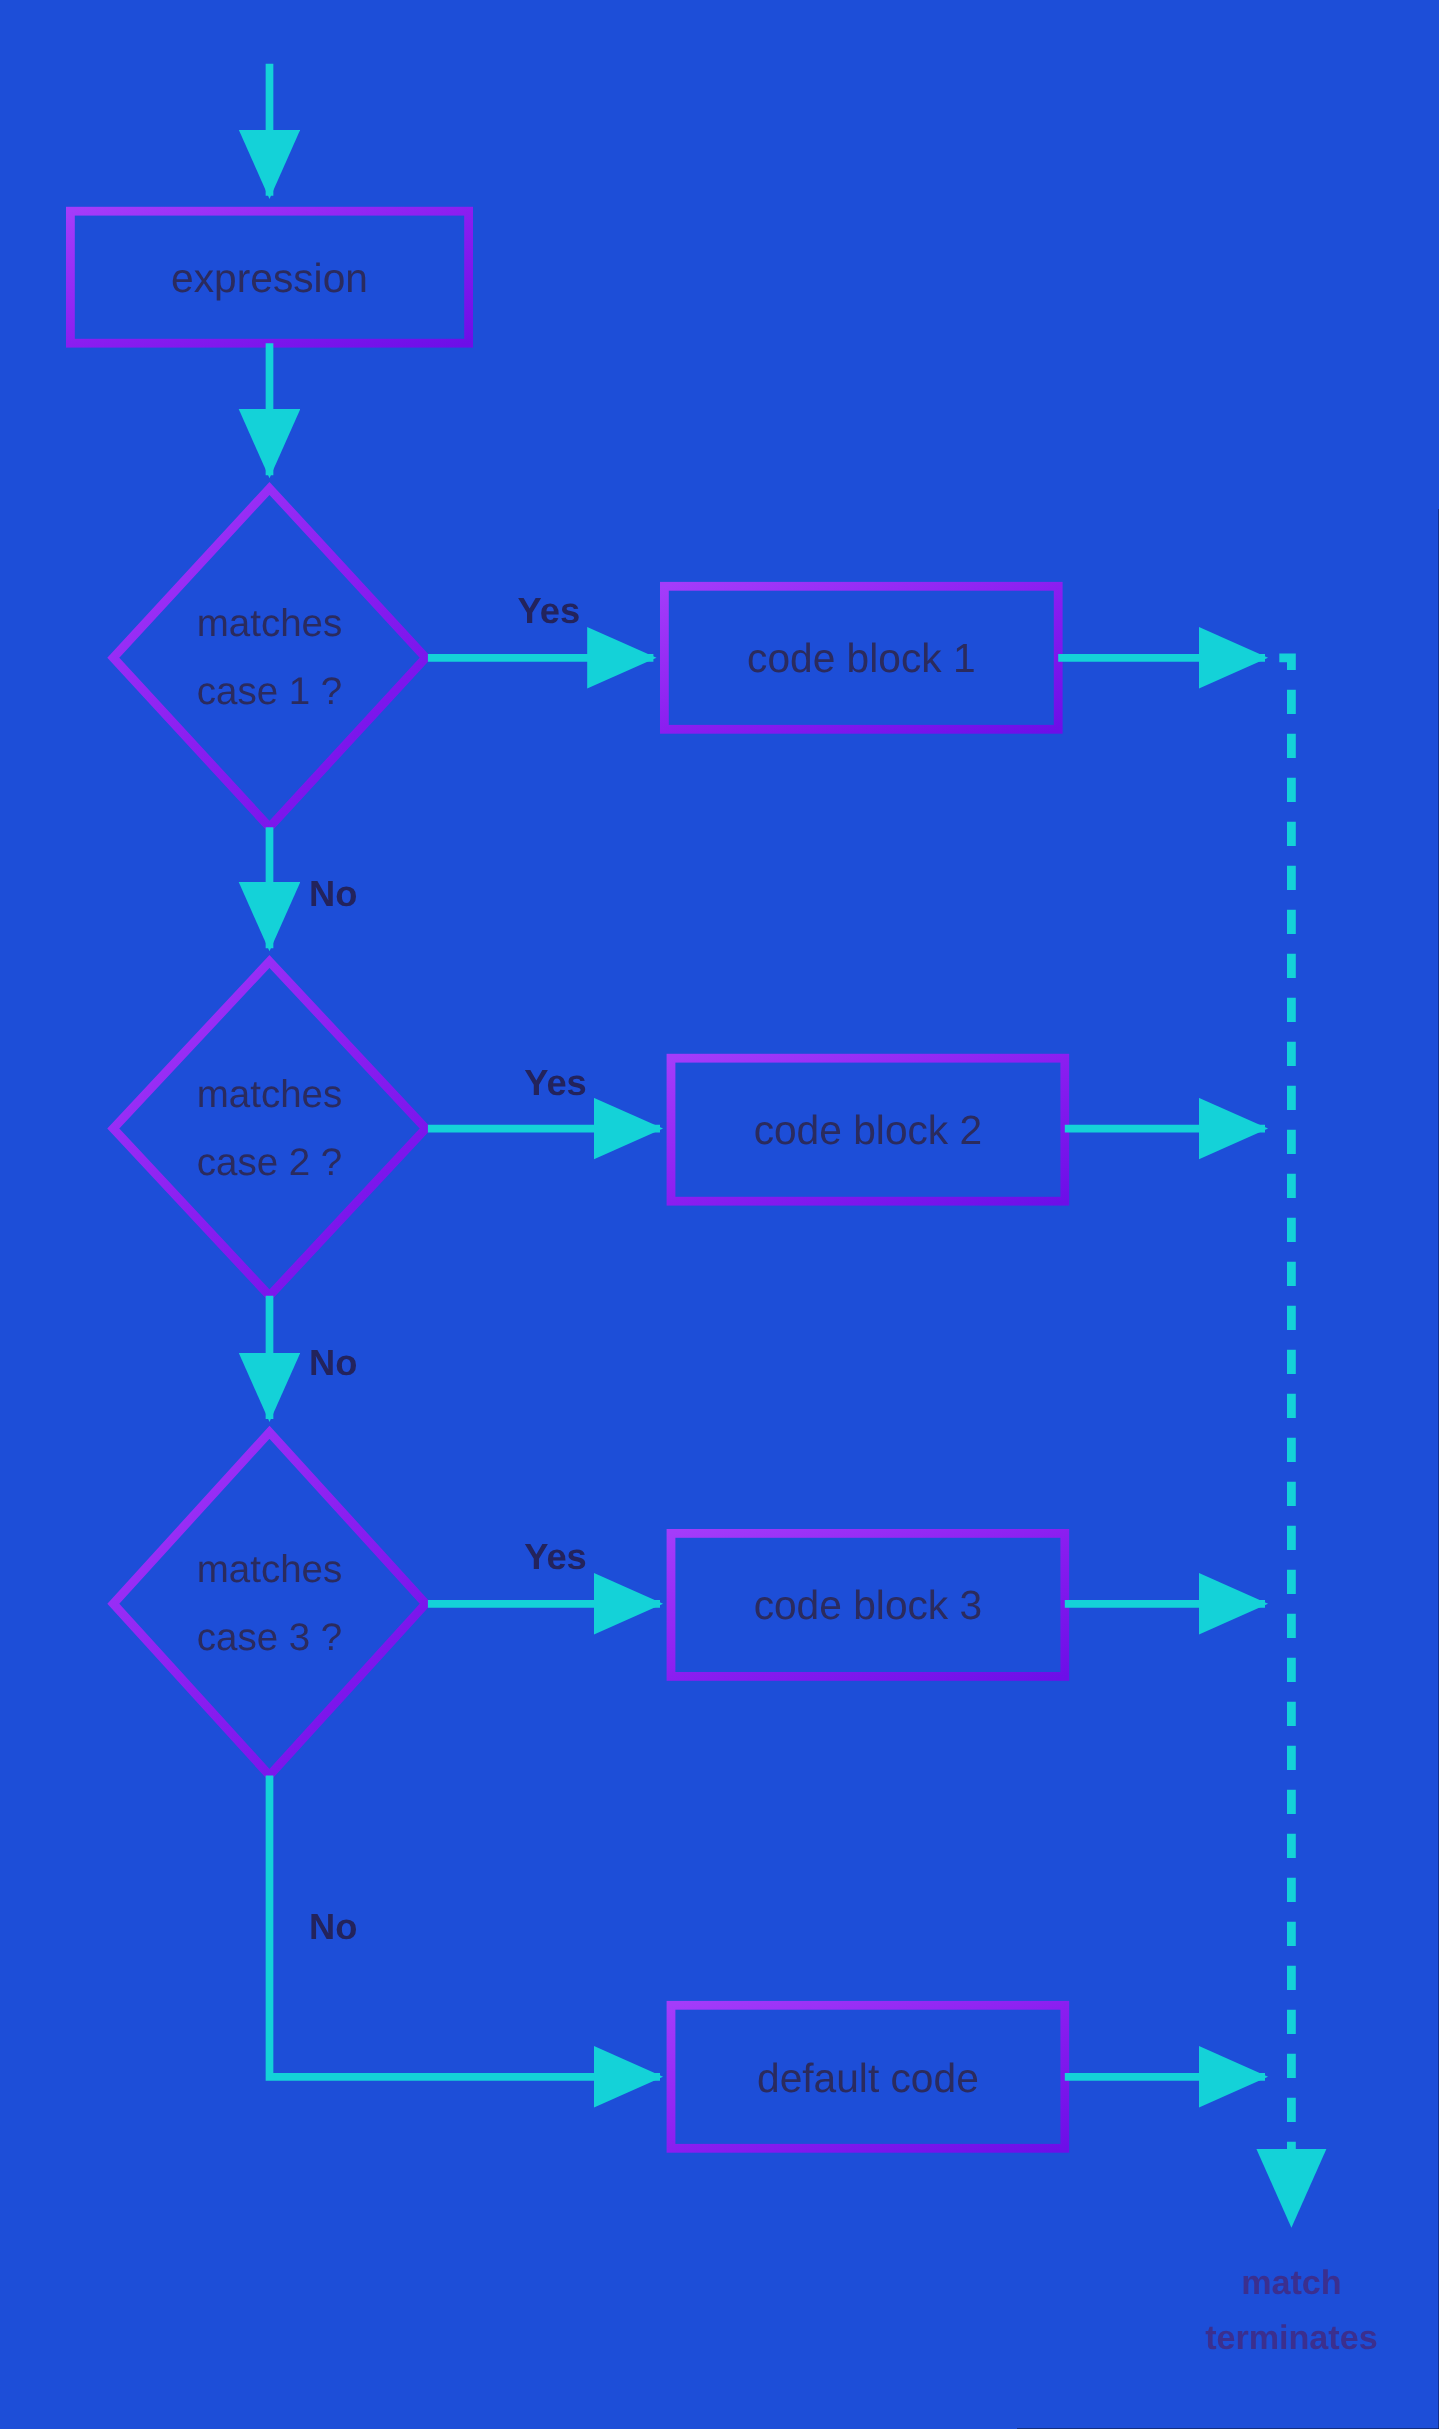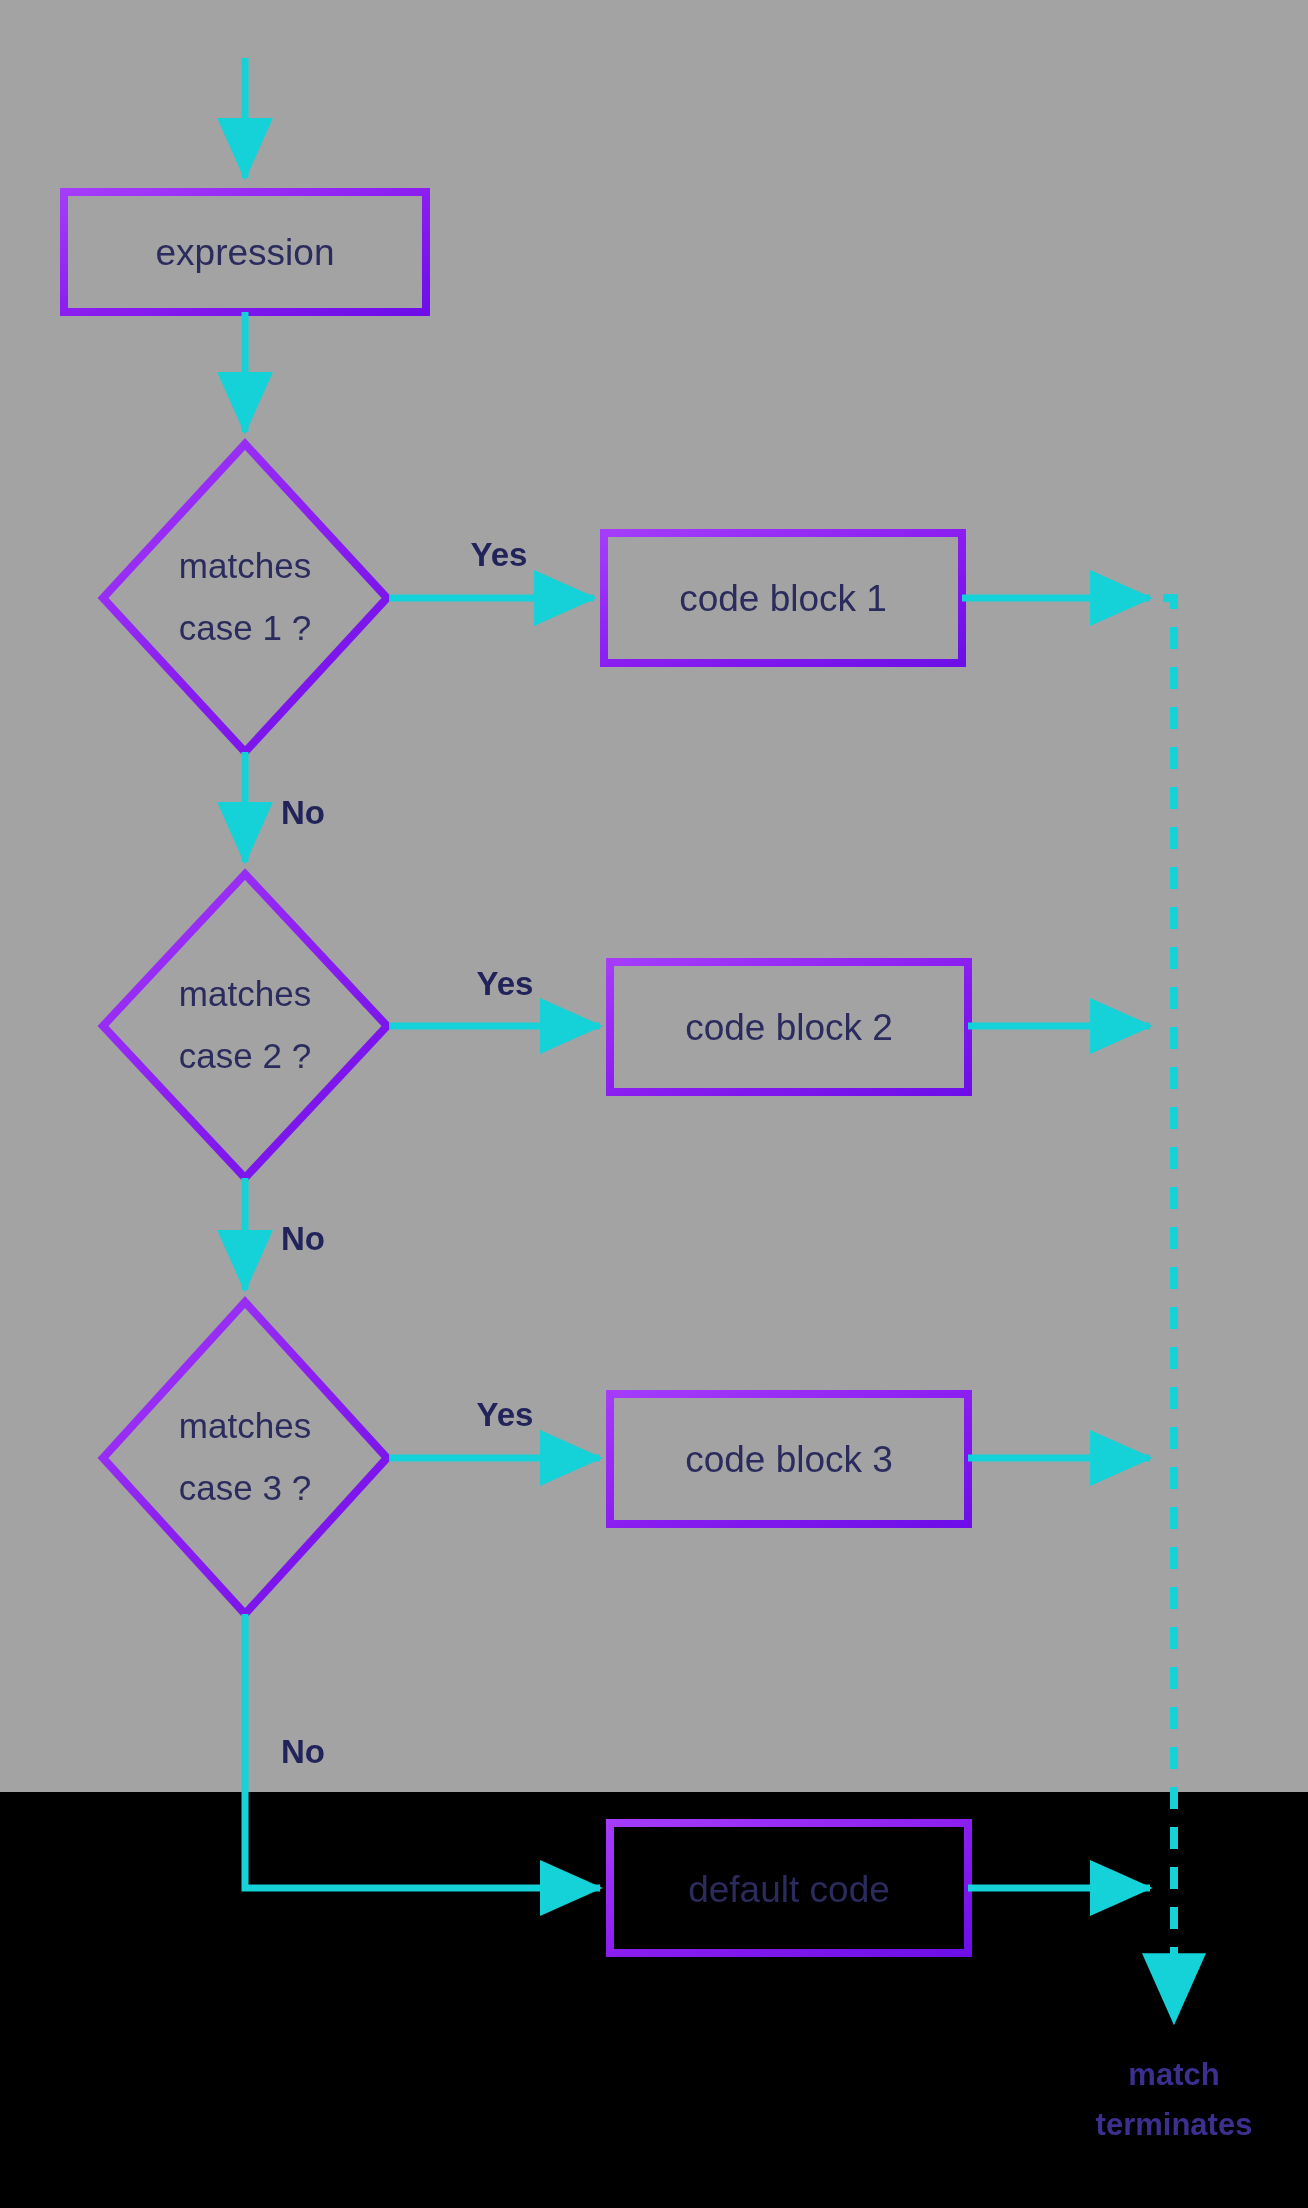--- a/index.html
+++ b/index.html
@@ -9,22 +9,22 @@
   }
   body {
     width: 1308px;
     height: 2208px;
     overflow: hidden;
     font-family: "Liberation Sans", sans-serif;
   }
   #stage {
     position: relative;
     width: 1308px;
-    height: 1792px;
-    background: #a3a3a3;
+    height: 2208px;
+    background: #1d4ed8;
     text-decoration: underline;
   }
   #flow-svg {
     position: absolute;
     left: 0;
     top: 0;
     width: 1308px;
     height: 2208px;
     display: block;
   }

